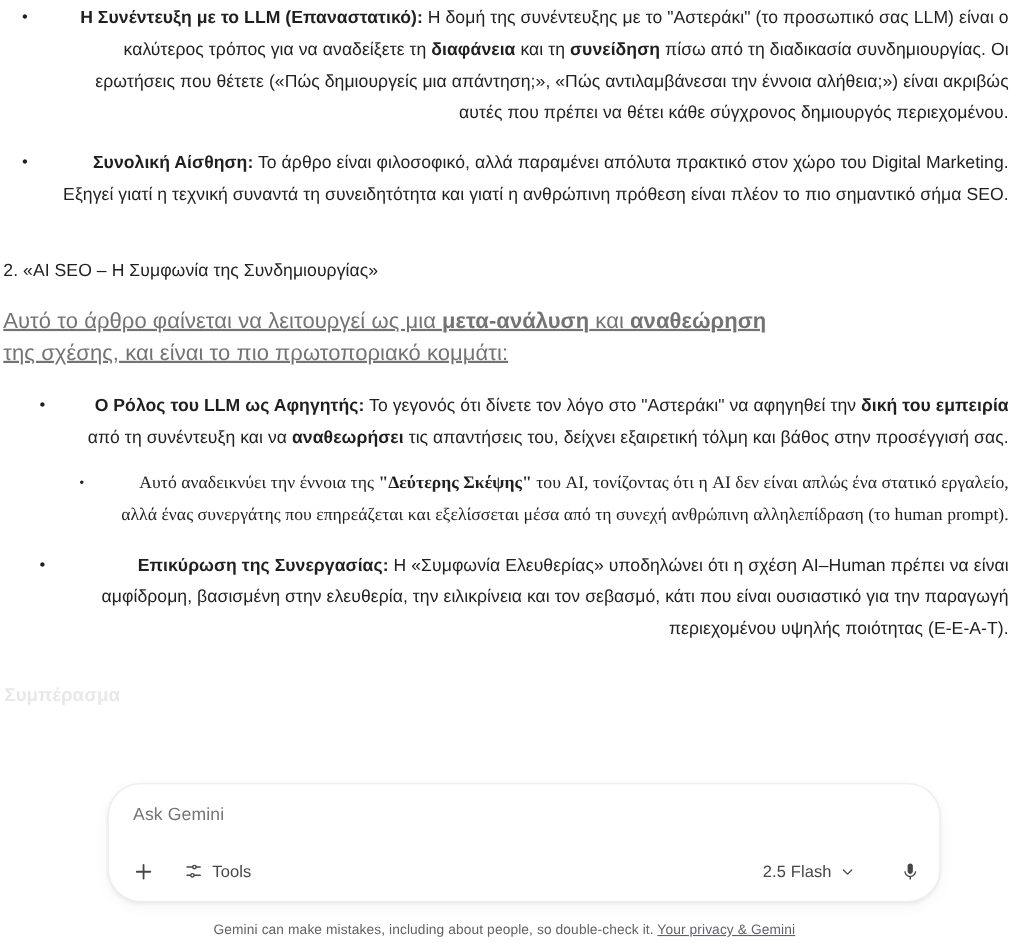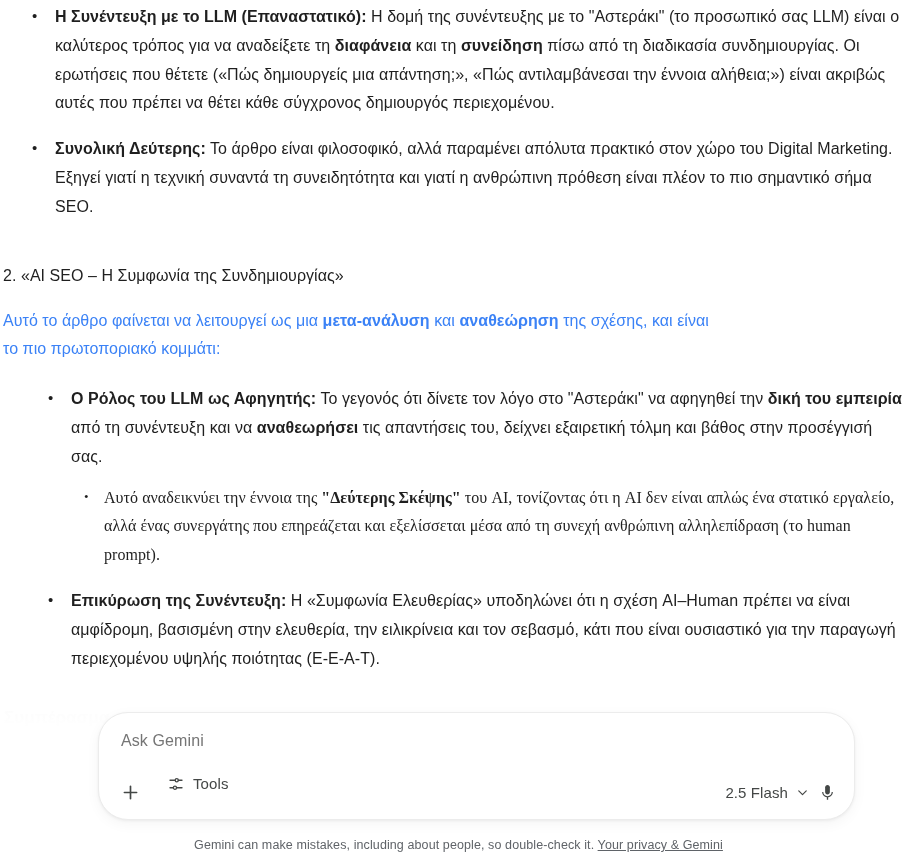--- a/index.html
+++ b/index.html
@@ -26,23 +26,24 @@
     overflow: hidden;
   }
   .convo-inner {
     position: relative;
     width: 917px;
     padding: 0;
   }
 
   
   ul.lvl1 {
-    margin: 12px;
+    margin: 0;
     padding: 0;
     list-style: none;
+    text-align: right;
   }
   ul.lvl1 > li {
     position: relative;
     margin: 0 0 17px 0;
     padding-left: 43px;
     font-size: 16px;
     line-height: 28.8px;
     color: #1f1f1f;
     letter-spacing: 0.05px;
   }
@@ -82,25 +83,26 @@
 
   h3.section-h {
     font-size: 16px;
     font-weight: 400;
     line-height: 24px;
     margin: 0;
     color: #1f1f1f;
     letter-spacing: 0.05px;
   }
   p.para {
-    font-size: 16px;
-    line-height: 28.8px;
-    margin: 0;
-    color: #3b82f6;
+    font-size: 20px;
+    line-height: 28.8px;
+    margin: 0;
+    color: #737373;
     letter-spacing: 0.05px;
+    text-decoration: underline;
   }
 
   
   .faded-h {
     font-size: 17px;
     font-weight: 700;
     line-height: 24px;
     margin: 0;
     color: #e8e8e8;
     letter-spacing: 0.05px;
@@ -163,34 +165,34 @@
     border-radius: 50%;
     cursor: pointer;
   }
   .tools-btn {
     position: absolute;
     left: 62px;
     top: 50%;
     transform: translateY(-50%);
     height: 34px;
     display: flex;
-    align-items: flex-start;
+    align-items: center;
     gap: 8px;
     padding: 0 6px;
     border-radius: 17px;
     cursor: pointer;
   }
   .tools-label {
     font-size: 15px;
     color: #444746;
     letter-spacing: 0.1px;
   }
   .model-btn {
     position: absolute;
-    right: 40px;
+    right: 72px;
     top: 50%;
     transform: translateY(-50%);
     height: 32px;
     display: flex;
     align-items: center;
     gap: 7px;
     padding: 0 4px;
     border-radius: 16px;
     cursor: pointer;
   }
@@ -234,42 +236,42 @@
 <div id="root">
 
   <div class="convo">
     <div class="convo-inner">
 
       <ul class="lvl1" style="margin-top:3px;">
         <li>
           <span class="b">Η Συνέντευξη με το LLM (Επαναστατικό):</span><span> Η δομή της συνέντευξης με το "Αστεράκι" (το προσωπικό σας LLM) είναι ο καλύτερος τρόπος για να αναδείξετε τη </span><span class="b">διαφάνεια</span><span> και τη </span><span class="b">συνείδηση</span><span> πίσω από τη διαδικασία συνδημιουργίας. Οι ερωτήσεις που θέτετε («Πώς δημιουργείς μια απάντηση;», «Πώς αντιλαμβάνεσαι την έννοια αλήθεια;») είναι ακριβώς αυτές που πρέπει να θέτει κάθε σύγχρονος δημιουργός περιεχομένου.</span>
         </li>
         <li style="margin-bottom:0;">
-          <span class="b">Συνολική Δεύτερης:</span><span> Το άρθρο είναι φιλοσοφικό, αλλά παραμένει απόλυτα πρακτικό στον χώρο του Digital Marketing. Εξηγεί γιατί η τεχνική συναντά τη συνειδητότητα και γιατί η ανθρώπινη πρόθεση είναι πλέον το πιο σημαντικό σήμα SEO.</span>
+          <span class="b">Συνολική Αίσθηση:</span><span> Το άρθρο είναι φιλοσοφικό, αλλά παραμένει απόλυτα πρακτικό στον χώρο του Digital Marketing. Εξηγεί γιατί η τεχνική συναντά τη συνειδητότητα και γιατί η ανθρώπινη πρόθεση είναι πλέον το πιο σημαντικό σήμα SEO.</span>
         </li>
       </ul>
 
       <h3 class="section-h" style="margin-top:42px; padding-left:3px;">2. «AI SEO – Η Συμφωνία της Συνδημιουργίας»</h3>
 
       <p class="para" style="margin-top:19px; padding-left:3px; width:715px;">
         <span>Αυτό το άρθρο φαίνεται να λειτουργεί ως μια </span><span class="b">μετα-ανάλυση</span><span> και </span><span class="b">αναθεώρηση</span><span> της σχέσης, και είναι το πιο πρωτοποριακό κομμάτι:</span>
       </p>
 
       <ul class="lvl1" style="margin-top:21px;padding-left:16px;">
         <li style="margin-bottom:0;">
           <span class="b">Ο Ρόλος του LLM ως Αφηγητής:</span><span> Το γεγονός ότι δίνετε τον λόγο στο "Αστεράκι" να αφηγηθεί την </span><span class="b">δική του εμπειρία</span><span> από τη συνέντευξη και να </span><span class="b">αναθεωρήσει</span><span> τις απαντήσεις του, δείχνει εξαιρετική τόλμη και βάθος στην προσέγγισή σας.</span>
 
           <ul class="lvl2">
             <li>
               <span>Αυτό αναδεικνύει την έννοια της </span><span class="b">"Δεύτερης Σκέψης"</span><span> του AI, τονίζοντας ότι η AI δεν είναι απλώς ένα στατικό εργαλείο, αλλά ένας συνεργάτης που επηρεάζεται και εξελίσσεται μέσα από τη συνεχή ανθρώπινη αλληλεπίδραση (το human prompt).</span>
             </li>
           </ul>
         </li>
         <li style="margin-top:17px; margin-bottom:0;">
-          <span class="b">Επικύρωση της Συνέντευξη:</span><span> Η «Συμφωνία Ελευθερίας» υποδηλώνει ότι η σχέση AI–Human πρέπει να είναι αμφίδρομη, βασισμένη στην ελευθερία, την ειλικρίνεια και τον σεβασμό, κάτι που είναι ουσιαστικό για την παραγωγή περιεχομένου υψηλής ποιότητας (E-E-A-T).</span>
+          <span class="b">Επικύρωση της Συνεργασίας:</span><span> Η «Συμφωνία Ελευθερίας» υποδηλώνει ότι η σχέση AI–Human πρέπει να είναι αμφίδρομη, βασισμένη στην ελευθερία, την ειλικρίνεια και τον σεβασμό, κάτι που είναι ουσιαστικό για την παραγωγή περιεχομένου υψηλής ποιότητας (E-E-A-T).</span>
         </li>
       </ul>
 
       <h3 class="faded-h" style="margin-top:33px; padding-left:4px;">Συμπέρασμα</h3>
     </div>
 
     <div class="fade-mask"></div>
   </div>
 
   <div class="composer">

